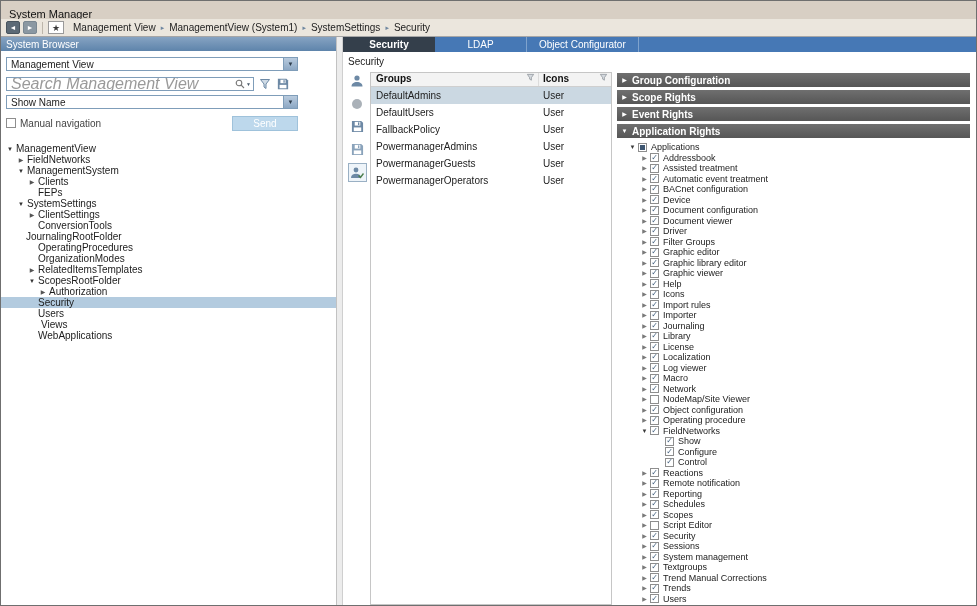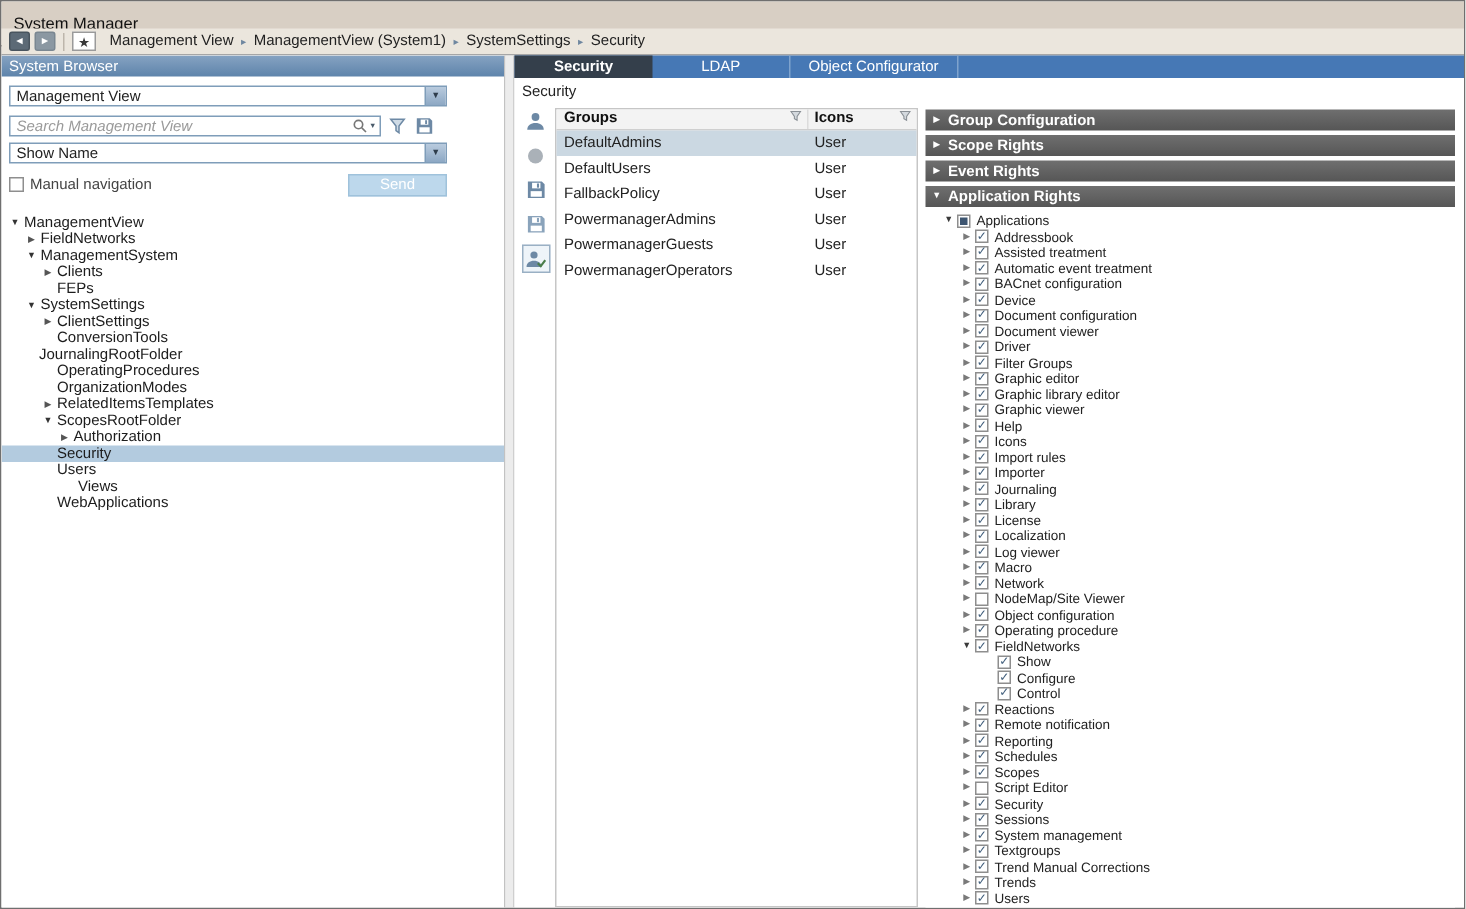--- a/index.html
+++ b/index.html
@@ -1,39 +1,39 @@
 <!DOCTYPE html>
 <html><head>
 <meta charset="utf-8">
 <style>
   *{margin:0;padding:0;box-sizing:border-box;}
   html,body{width:977px;height:606px;overflow:hidden;}
   body{font-family:"Liberation Sans",sans-serif;font-size:10px;background:#fff;color:#1c1c1c;}
   .window{position:relative;width:977px;height:606px;border:1px solid #6f6f6f;background:#fff;}
 
-  .titlebar{position:absolute;left:0;top:0;right:0;height:30px;background:#d8cfc4;border-bottom:1px solid #000000;display:flex;align-items:center;padding-left:8px;font-size:11px;color:#111;}
+  .titlebar{position:absolute;left:0;top:0;right:0;height:30px;background:#d8cfc4;border-bottom:4px solid #000000;display:flex;align-items:center;padding-left:8px;font-size:11px;color:#111;}
 
   .toolbar{position:absolute;left:0;top:18px;right:0;height:18px;background:#ebe6dd;border-bottom:1px solid #a6a6a6;display:flex;align-items:center;gap:3px;padding:0 5px;}
   .nav-btn{width:14px;height:13px;border-radius:2px;display:flex;align-items:center;justify-content:center;color:#fff;font-size:7px;line-height:1;}
   .nav-back{background:#5c6a76;border:1px solid #48545e;}
   .nav-fwd{background:#8b98a2;border:1px solid #7a8791;}
   .tb-divider{width:1px;height:12px;background:#bdb6ab;margin:0 2px;}
   .star-btn{width:16px;height:13px;background:#fff;border:1px solid #9a9a9a;display:flex;align-items:center;justify-content:center;font-size:9px;color:#3a3a3a;}
   .crumbs{display:flex;align-items:center;gap:5px;margin-left:6px;color:#222;white-space:nowrap;}
   .crumb-sep{color:#6f87a0;font-size:7px;}
 
   .left-panel{position:absolute;left:0;top:36px;width:336px;bottom:0;background:#fff;overflow:hidden;border-right:1px solid #c2c2c2;}
   .sb-header{height:14px;background:linear-gradient(#86a3c2,#5e84ab);color:#fff;display:flex;align-items:center;padding-left:5px;}
   .sb-controls{position:relative;padding:6px 0 0 5px;}
   .dd{position:relative;width:292px;height:14px;border:1px solid #7f9db9;background:#fff;display:flex;align-items:center;margin-bottom:6px;}
   .dd-value{flex:1;padding-left:4px;color:#222;overflow:hidden;white-space:nowrap;}
   .dd-btn{width:14px;height:100%;background:linear-gradient(#b9cbde,#8da8c4);border-left:1px solid #7f9db9;display:flex;align-items:center;justify-content:center;color:#2e3d4c;font-size:6px;}
   .search-row{display:flex;align-items:center;margin-bottom:4px;}
   .search-box{position:relative;width:248px;height:14px;border:1px solid #7f9db9;background:#fff;}
-  .search-box input{width:100%;height:100%;border:0;outline:none;padding:0 28px 0 4px;font-family:"Liberation Sans",sans-serif;font-size:10px;color:#333;background:transparent;}
+  .search-box input{width:100%;height:100%;border:0;outline:none;padding:0 28px 0 4px;font-family:"Liberation Sans",sans-serif;font-size:16px;color:#333;background:transparent;}
   .search-box input::placeholder{color:#9a9a9a;font-style:italic;}
   .search-icons{position:absolute;right:2px;top:0;height:100%;display:flex;align-items:center;gap:1px;}
   .mini-arrow{font-size:5px;color:#4a5a6a;}
   .tool-icon{width:15px;height:13px;display:flex;align-items:center;justify-content:center;margin-left:3px;}
   .mn-row{display:flex;align-items:center;height:16px;width:292px;margin-top:2px;}
   .mn-check{width:10px;height:10px;border:1px solid #8e8e8e;background:#fff;margin-right:4px;flex:0 0 10px;}
   .mn-label{color:#444;}
   .send-btn{margin-left:auto;width:66px;height:15px;background:#bdd8ec;border:1px solid #9fc2db;color:#fff;display:flex;align-items:center;justify-content:center;}
   .sb-tree{position:absolute;left:0;right:0;top:106px;bottom:0;overflow:hidden;}
   .tree-row{height:11px;display:flex;align-items:center;white-space:nowrap;color:#1c1c1c;}
@@ -213,21 +213,21 @@
           <span class="tree-label">Authorization</span>
         </div>
         <div class="tree-row selected" style="padding-left: 26px;">
           <span class="tw"></span>
           <span class="tree-label">Security</span>
         </div>
         <div class="tree-row" style="padding-left: 26px;">
           <span class="tw"></span>
           <span class="tree-label">Users</span>
         </div>
-        <div class="tree-row" style="padding-left: 40px;">
+        <div class="tree-row" style="padding-left: 29px;">
           <span class="tw"></span>
           <span class="tree-label">Views</span>
         </div>
         <div class="tree-row" style="padding-left: 26px;">
           <span class="tw"></span>
           <span class="tree-label">WebApplications</span>
         </div>
       </div>
   </div>
 

